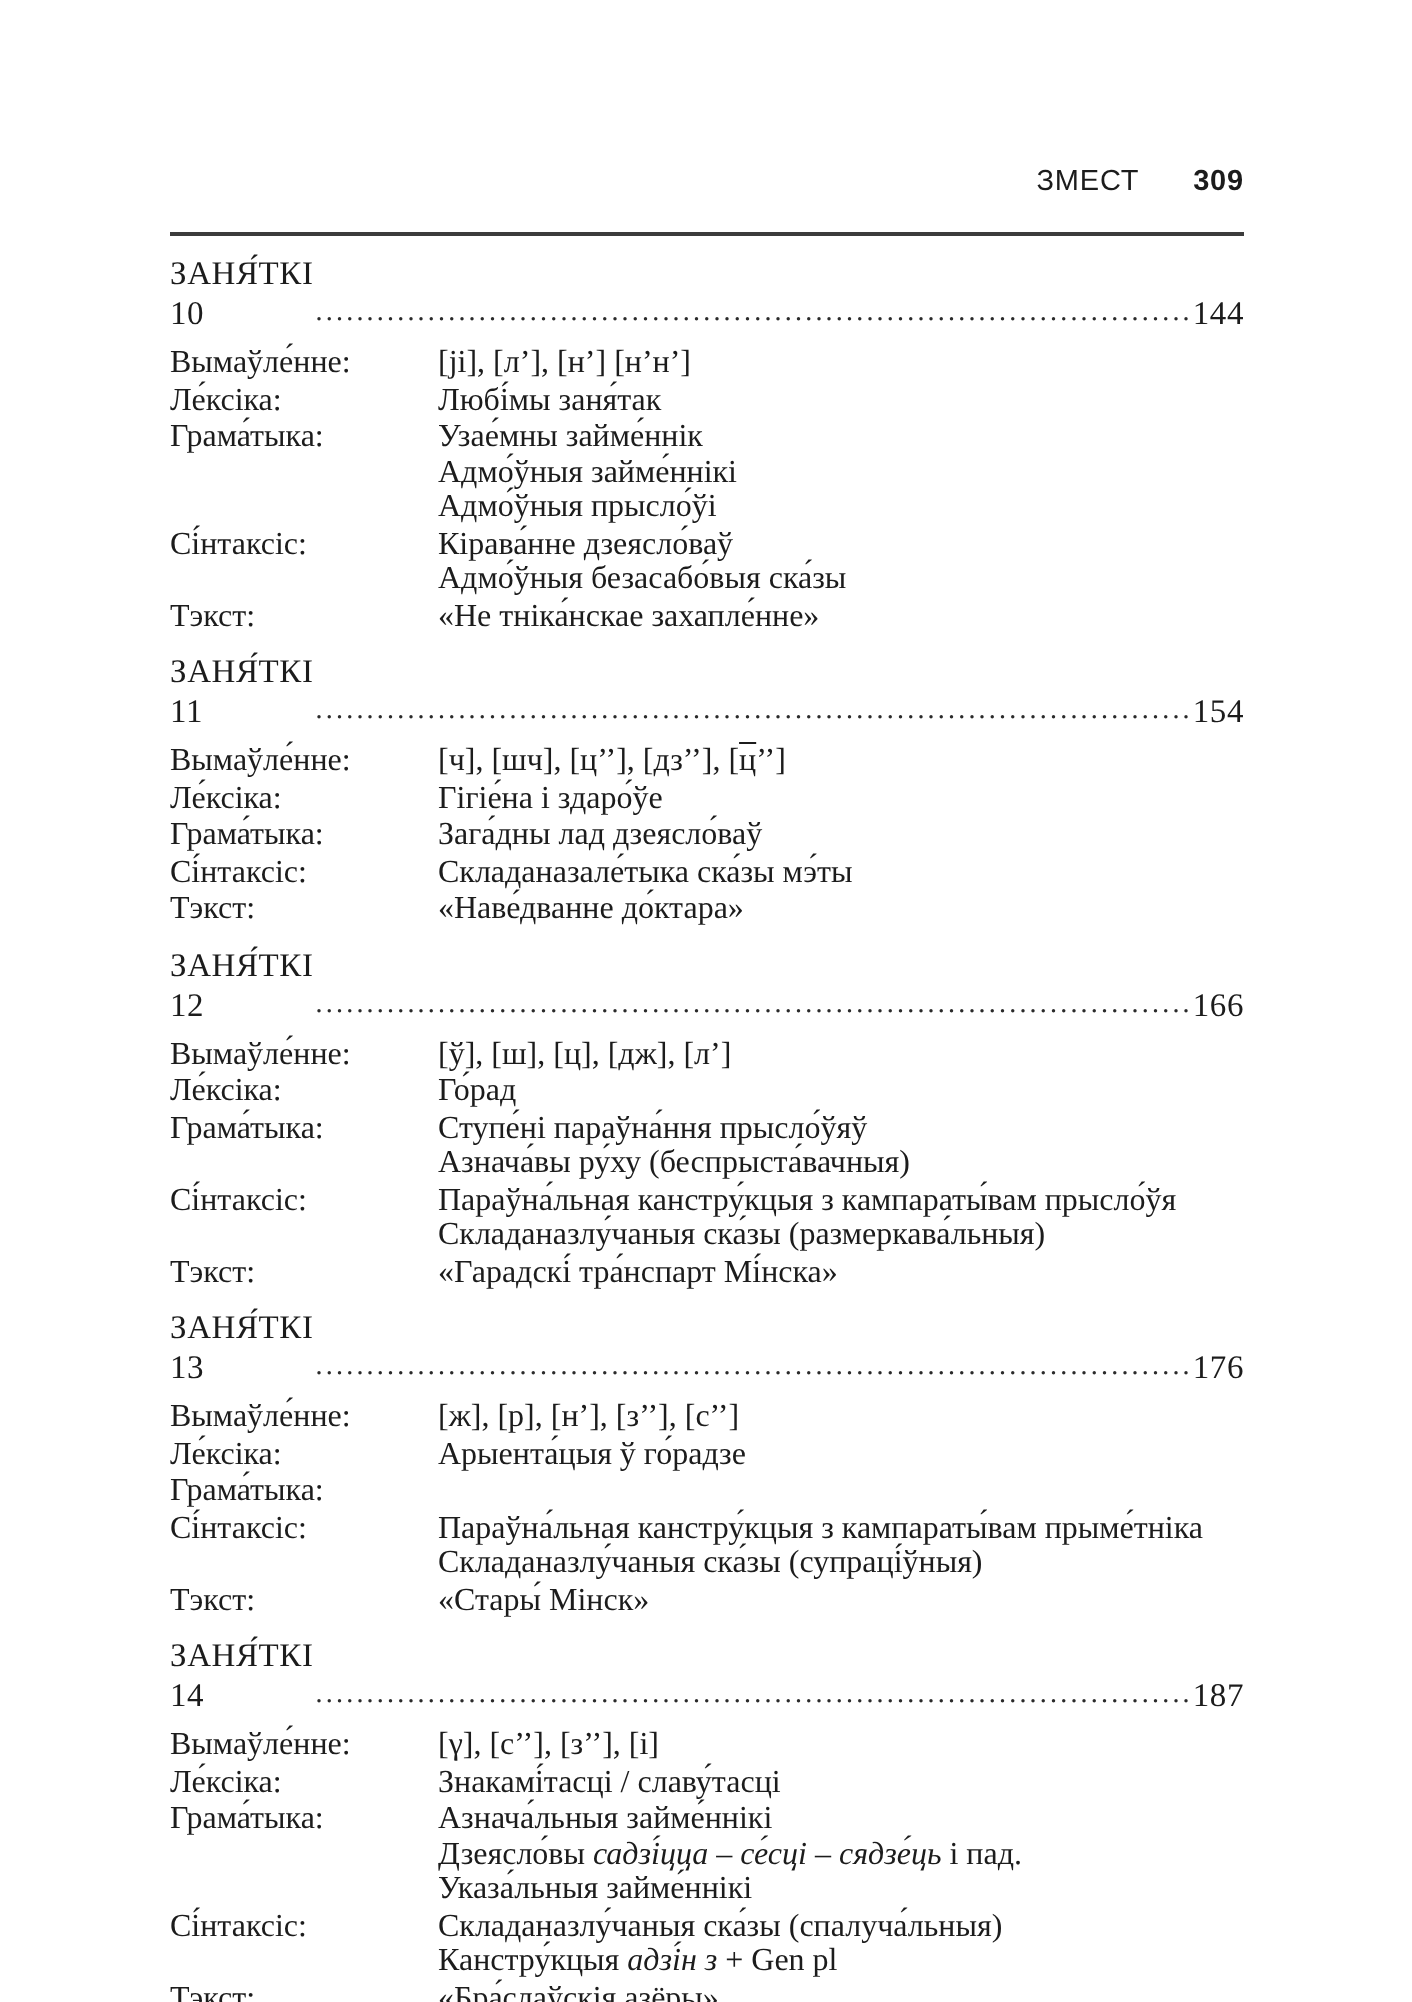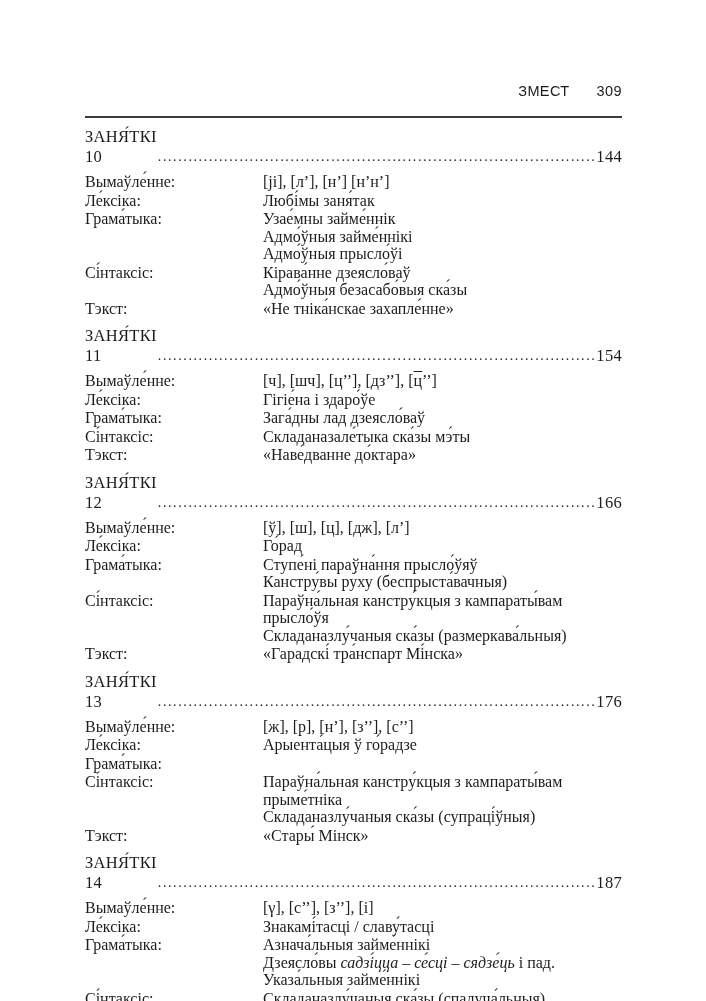--- a/index.html
+++ b/index.html
@@ -14,39 +14,39 @@
   .content { position: absolute; left: 85px; right: 84px; top: 83px; }
 
   
   .running-head {
     display: flex; justify-content: flex-end; align-items: center;
     font-family: "Liberation Sans", "DejaVu Sans", sans-serif;
     font-size: 14.5px; letter-spacing: 0.4px;
     padding-bottom: 17px;
     border-bottom: 2px solid #3c3c3c;
   }
-  .running-head .rh-page { font-weight: normal; margin-left: 27px; }
+  .running-head .rh-page { font-weight: bold; margin-left: 27px; }
 
   
   .toc-heading {
     display: flex; align-items: flex-end;
     font-size: 16.5px; letter-spacing: 0.3px;
     margin-top: 9px; margin-bottom: 6px;
     line-height: 20px;
   }
   .toc-heading .leader {
     flex: 1 1 auto; overflow: hidden; white-space: nowrap;
     font-size: 14px; letter-spacing: 1.6px;
     margin: 0 2px 0 1px;
     color: #2a2a2a;
   }
   .toc-heading .sec-page { flex: 0 0 auto; }
 
   
-  .group { display: flex; align-items: flex-start; gap: 44px; }
+  .group { display: flex; align-items: flex-start; }
   .group + .group { margin-top: 1px; }
   .group .label { flex: 0 0 134px; font-size: 16px; line-height: 17.5px; }
   .group .lines { flex: 1 1 auto; }
   .line { font-size: 16px; line-height: 17.5px; }
   .seg-italic { font-style: italic; }
   .seg-overline { text-decoration: overline; text-decoration-thickness: 1px; }
 </style>
 </head>
 <body>
 
@@ -151,21 +151,21 @@
           <div class="group">
             <span class="label">Ле́ксіка:</span>
             <div class="lines">
               <div class="line"><span class="seg">Го́рад</span></div>
             </div>
           </div>
           <div class="group">
             <span class="label">Грама́тыка:</span>
             <div class="lines">
               <div class="line"><span class="seg">Ступе́ні параўна́ння прысло́ўяў</span></div>
-              <div class="line"><span class="seg">Канстру́вы ру́ху (беспрыста́вачныя)</span></div>
+              <div class="line"><span class="seg">Азнача́вы ру́ху (беспрыста́вачныя)</span></div>
             </div>
           </div>
           <div class="group">
             <span class="label">Сі́нтаксіс:</span>
             <div class="lines">
               <div class="line"><span class="seg">Параўна́льная канстру́кцыя з кампараты́вам прысло́ўя</span></div>
               <div class="line"><span class="seg">Складаназлу́чаныя ска́зы (размеркава́льныя)</span></div>
             </div>
           </div>
           <div class="group">

